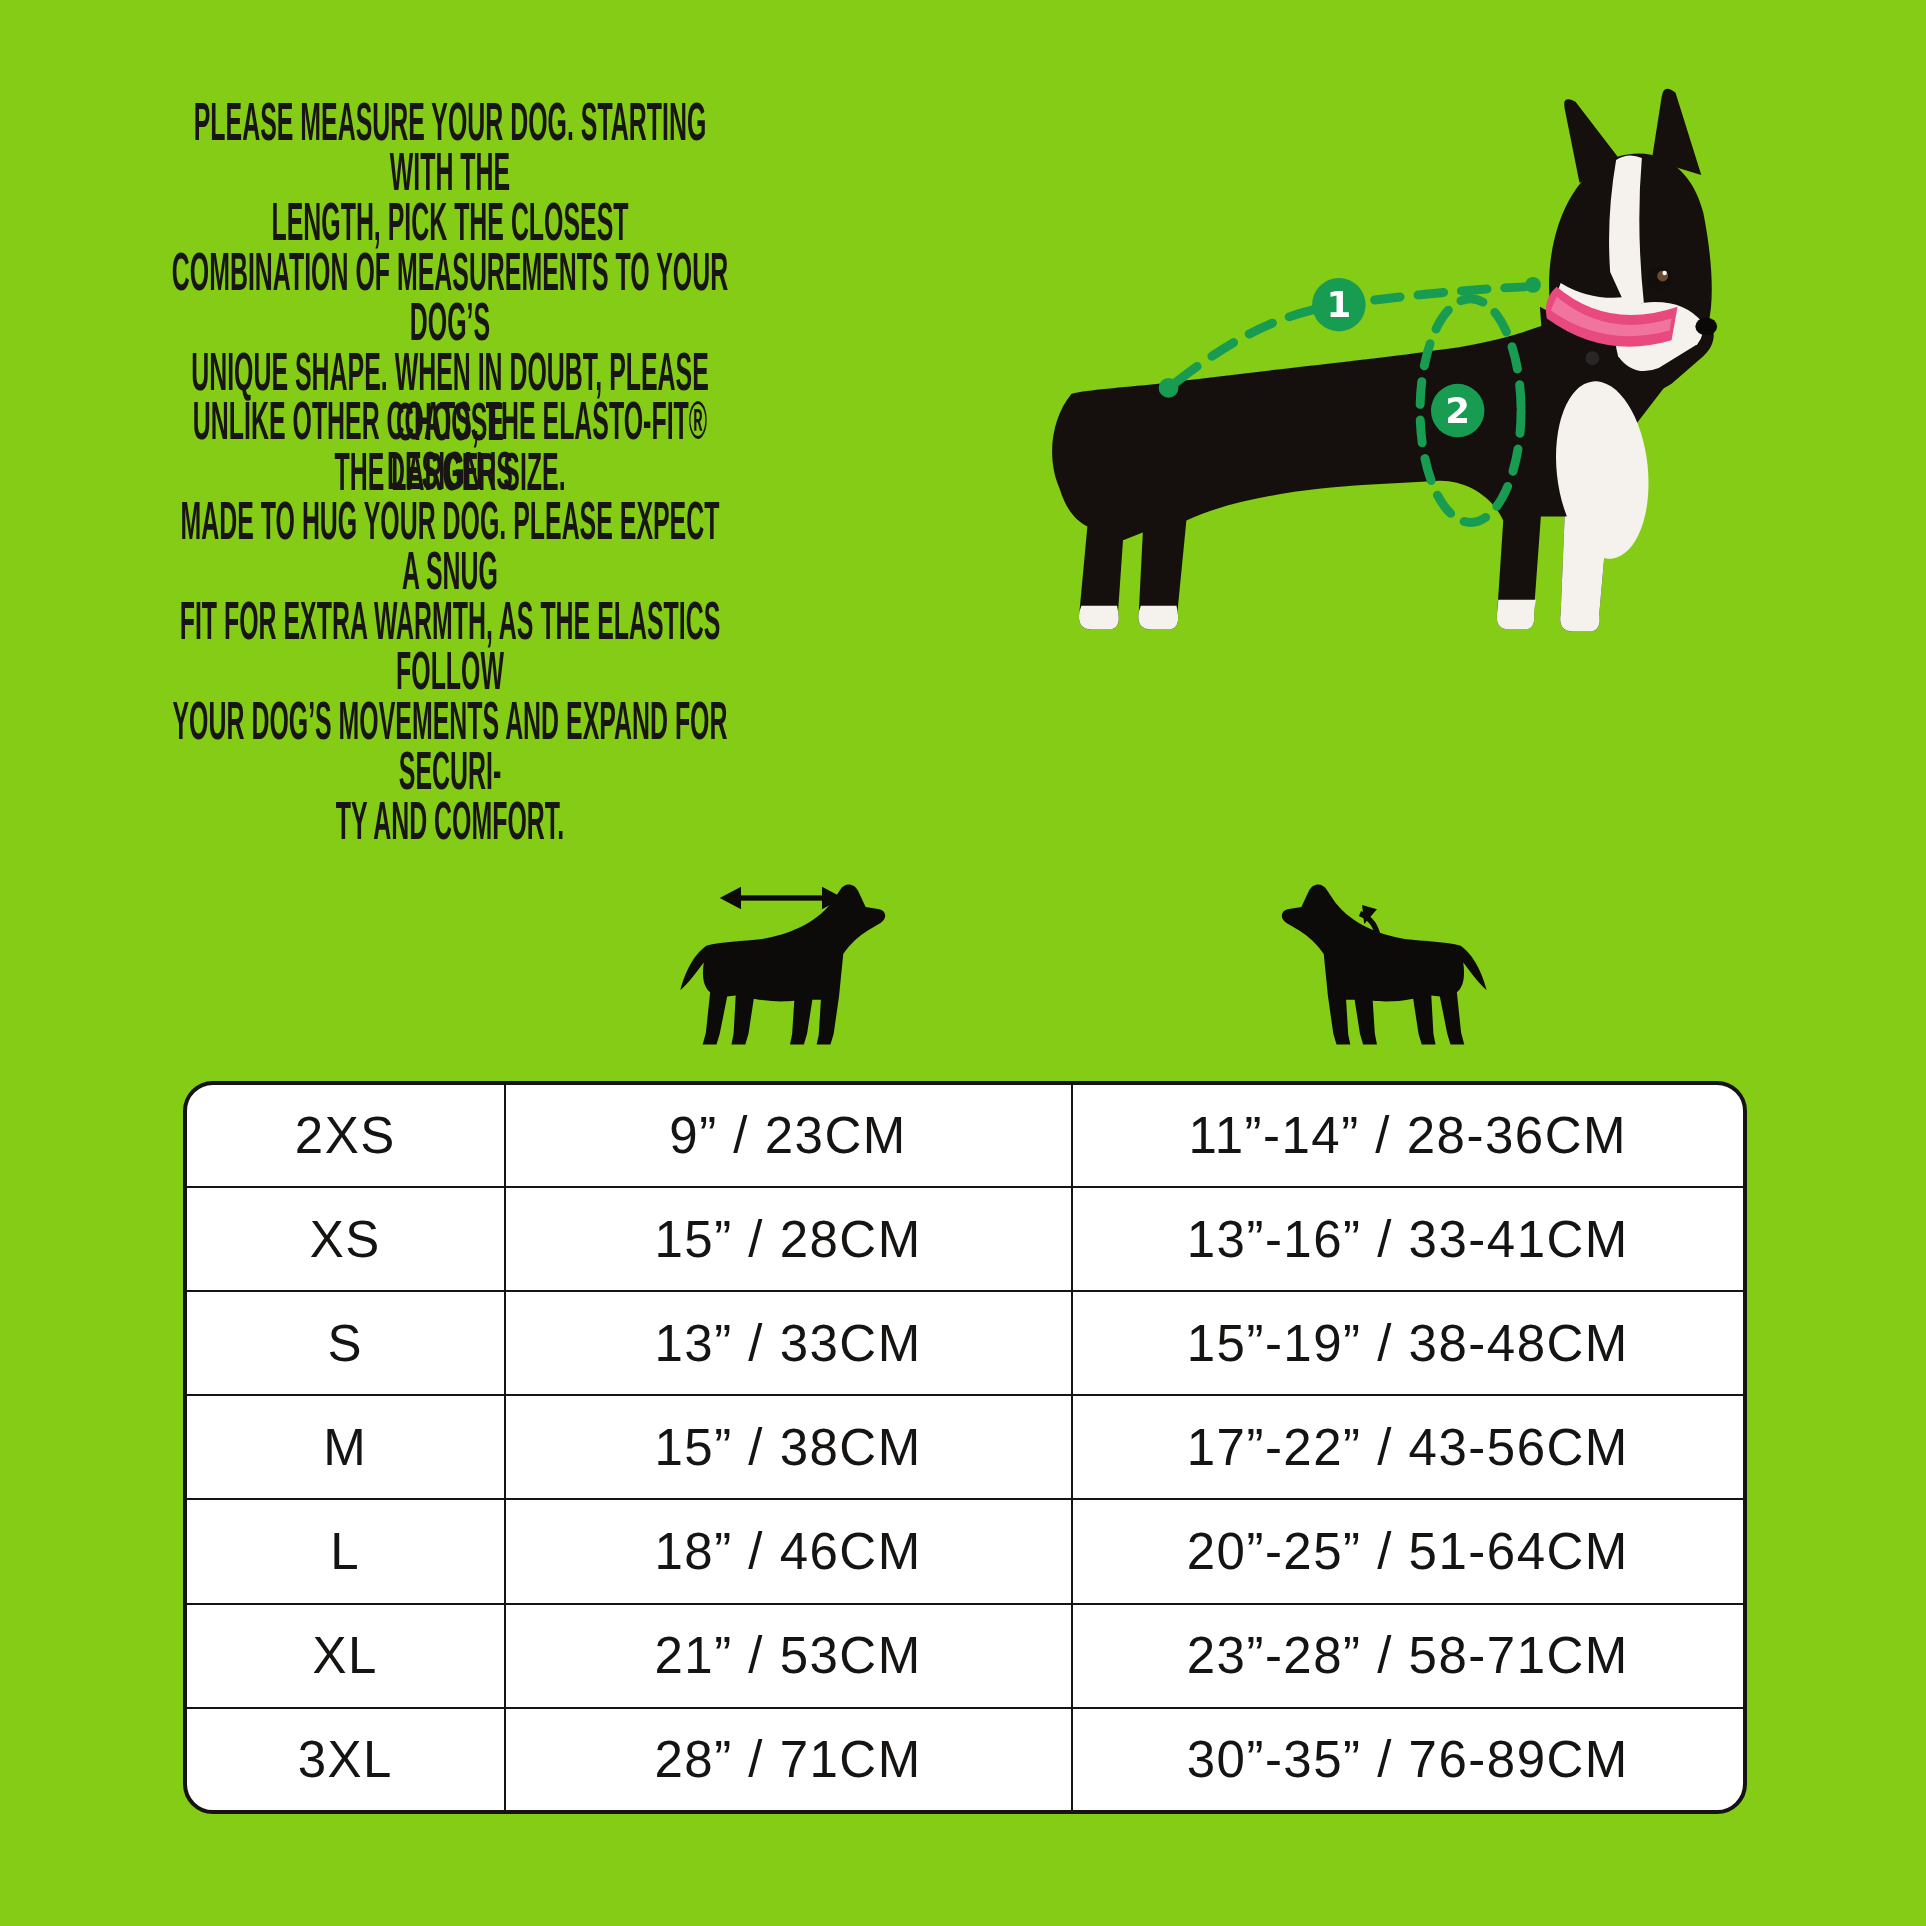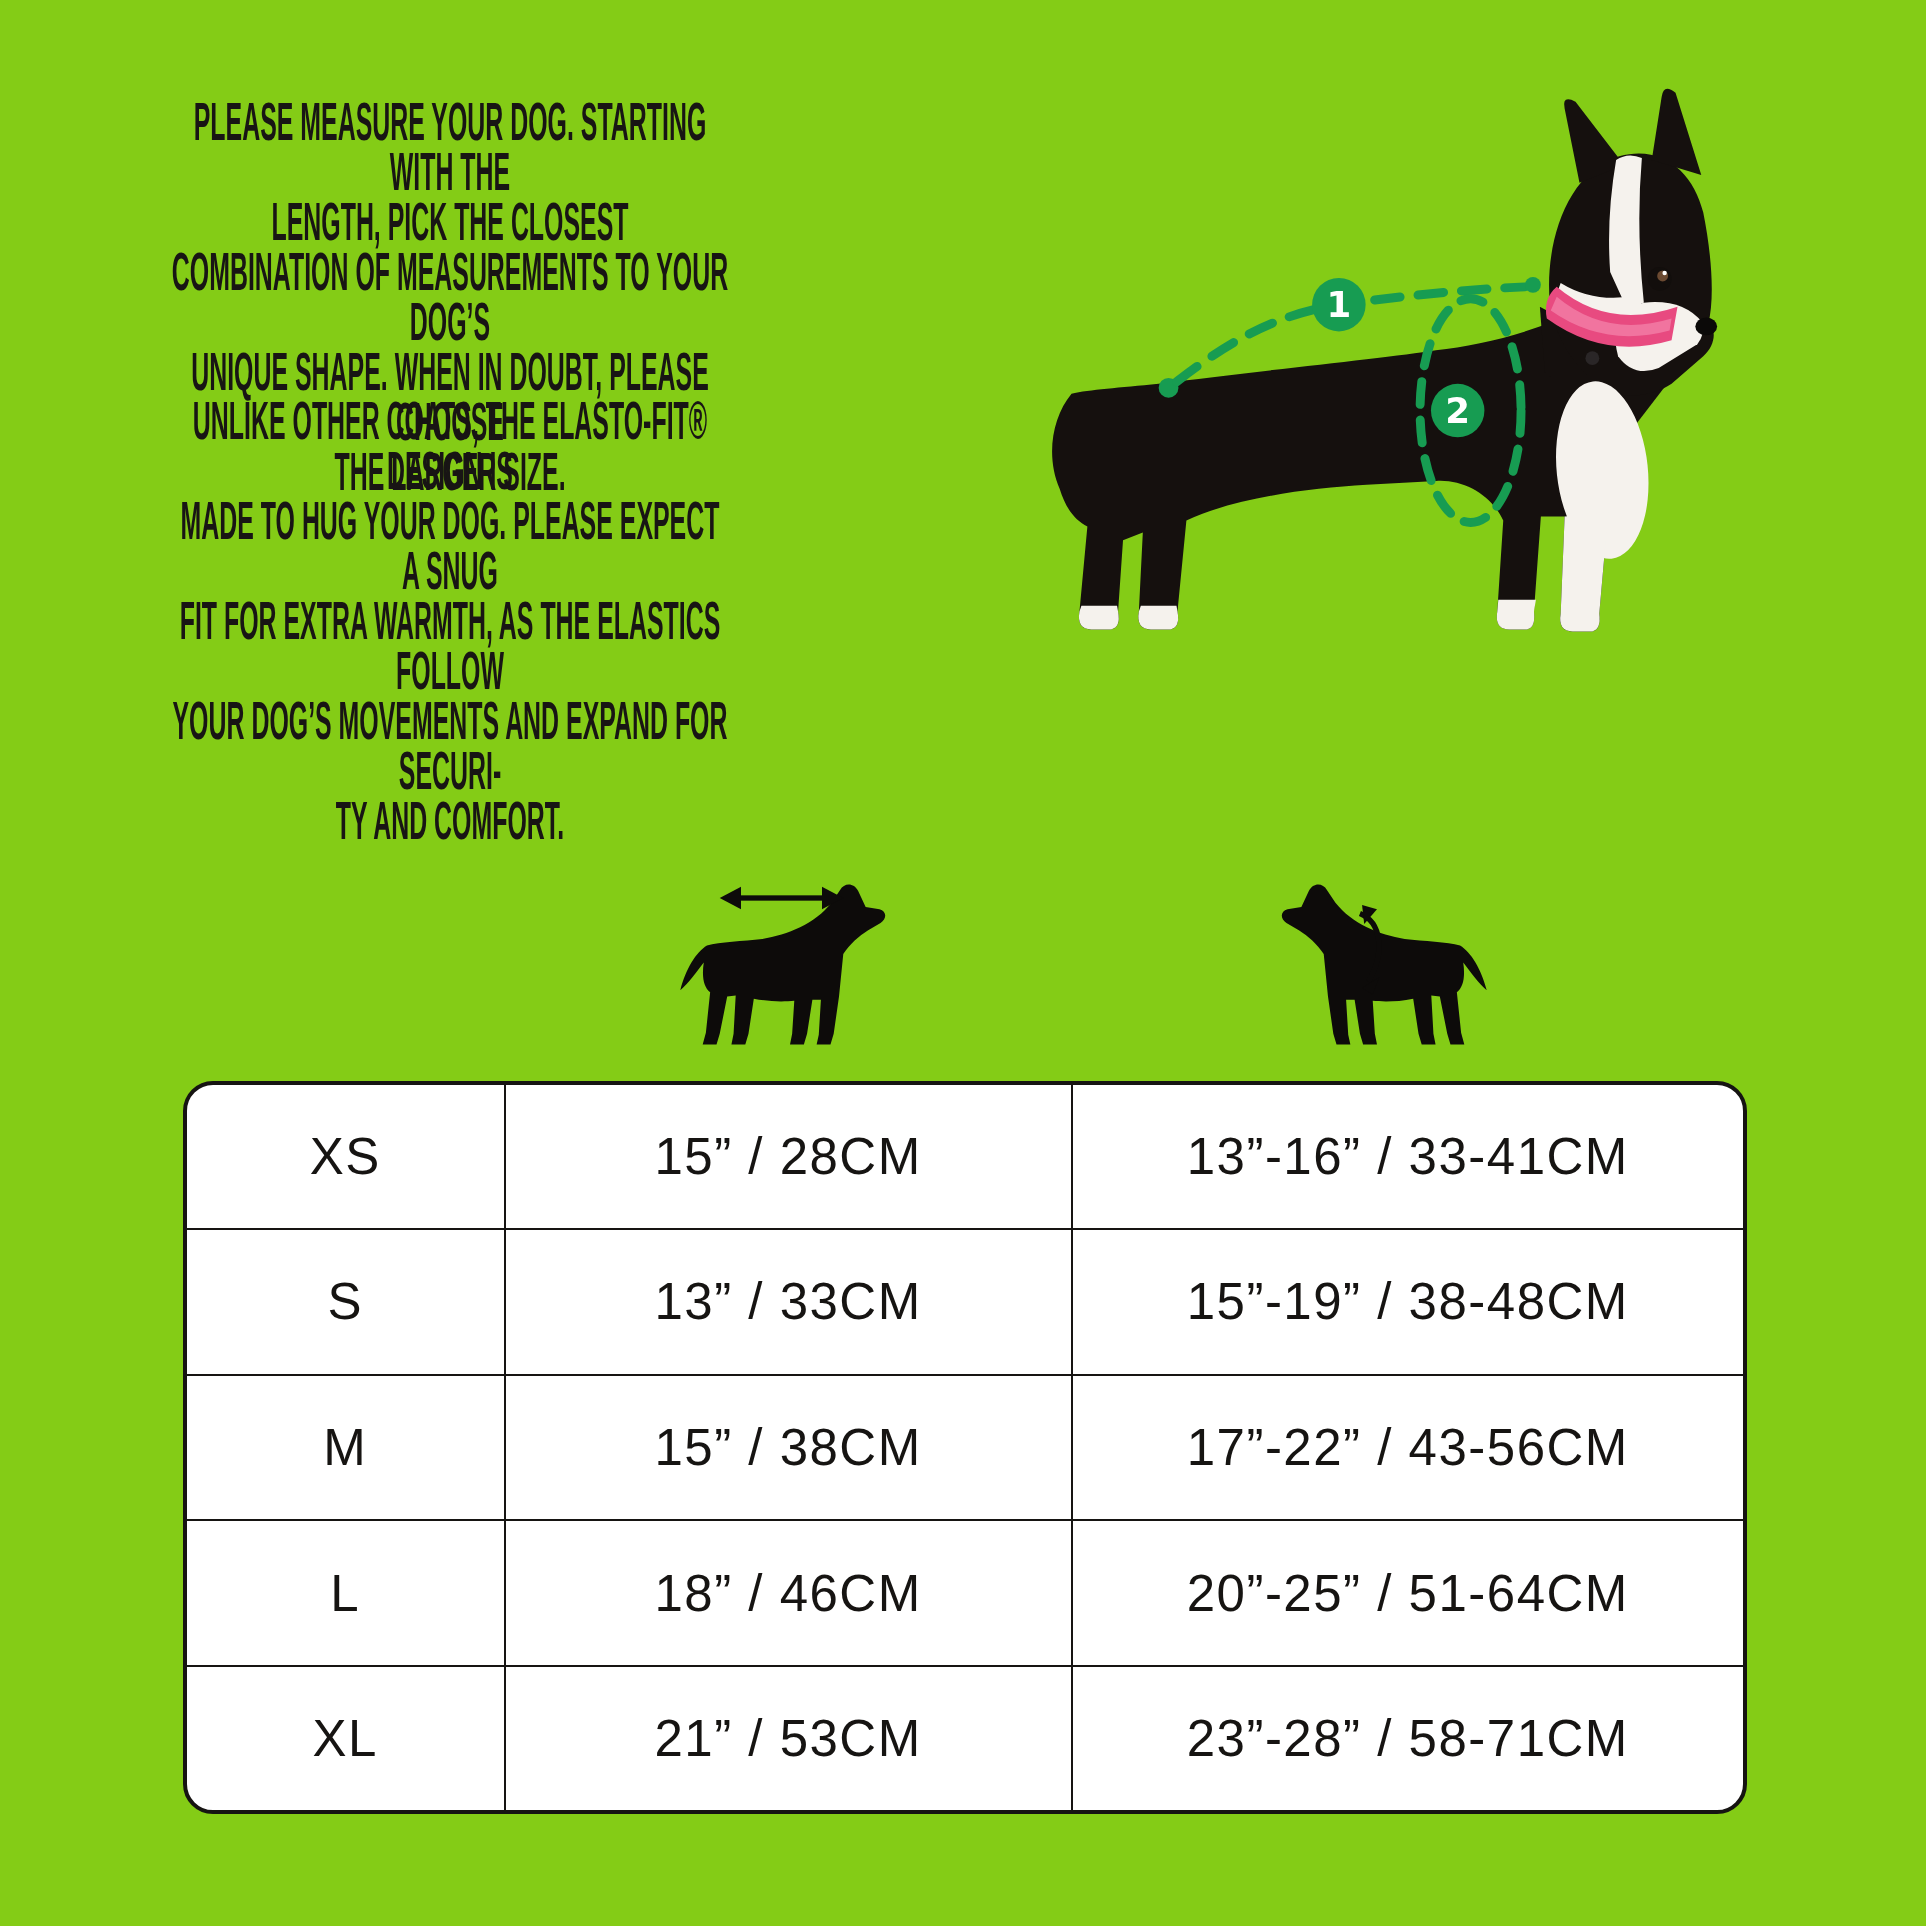--- a/index.html
+++ b/index.html
@@ -181,20 +181,25 @@
       <path d="M76 34 C96 42 100 70 84 98" fill="none" stroke="#0d0b0a" stroke-width="5"></path>
       <path d="M78 26 L92 30 L80 44 Z" fill="#0d0b0a"></path>
       <path d="M78 104 L94 94 L88 110 Z" fill="#0d0b0a"></path>
     </g>
   </svg>
 
   <div class="table-wrap">
     <table class="size">
       <tbody>
         <tr>
+          <td class="c1">2XS</td>
+          <td class="c2">9” / 23CM</td>
+          <td class="c3">11”-14” / 28-36CM</td>
+        </tr>
+        <tr>
           <td class="c1">XS</td>
           <td class="c2">15” / 28CM</td>
           <td class="c3">13”-16” / 33-41CM</td>
         </tr>
         <tr>
           <td class="c1">S</td>
           <td class="c2">13” / 33CM</td>
           <td class="c3">15”-19” / 38-48CM</td>
         </tr>
         <tr>
@@ -205,18 +210,23 @@
         <tr>
           <td class="c1">L</td>
           <td class="c2">18” / 46CM</td>
           <td class="c3">20”-25” / 51-64CM</td>
         </tr>
         <tr>
           <td class="c1">XL</td>
           <td class="c2">21” / 53CM</td>
           <td class="c3">23”-28” / 58-71CM</td>
         </tr>
+        <tr>
+          <td class="c1">3XL</td>
+          <td class="c2">28” / 71CM</td>
+          <td class="c3">30”-35” / 76-89CM</td>
+        </tr>
       </tbody>
     </table>
   </div>
 
 </div>
 
 
 </body></html>

